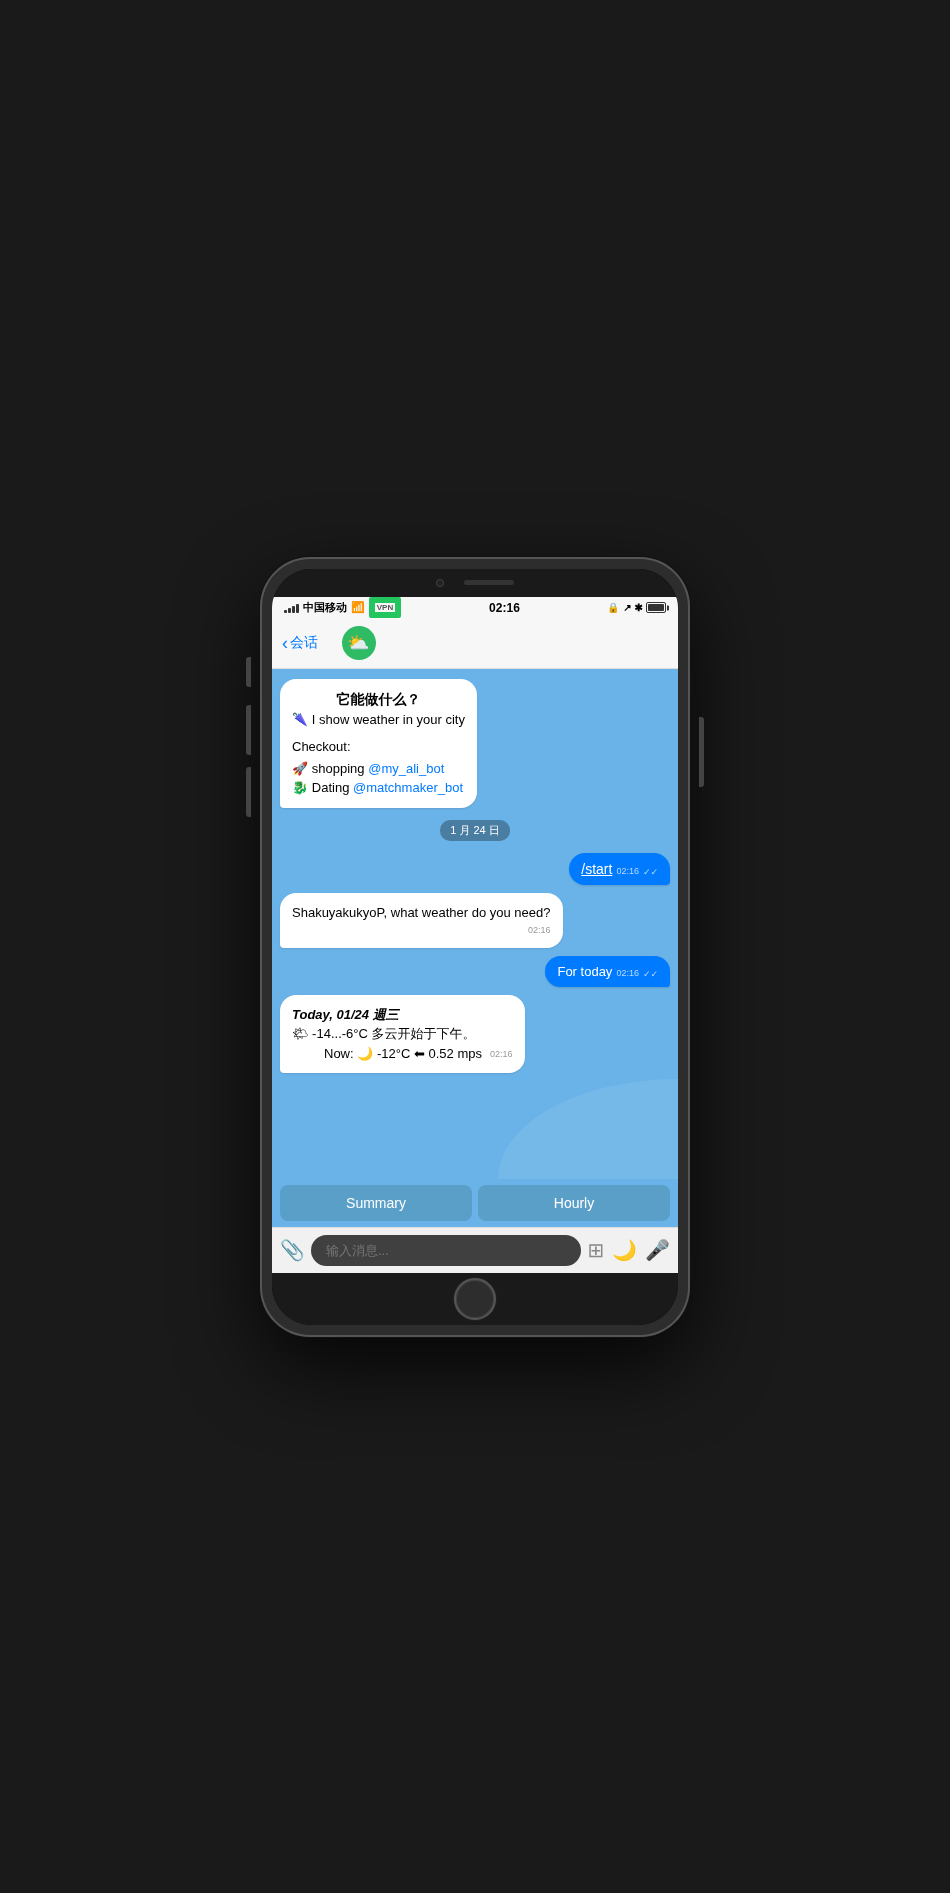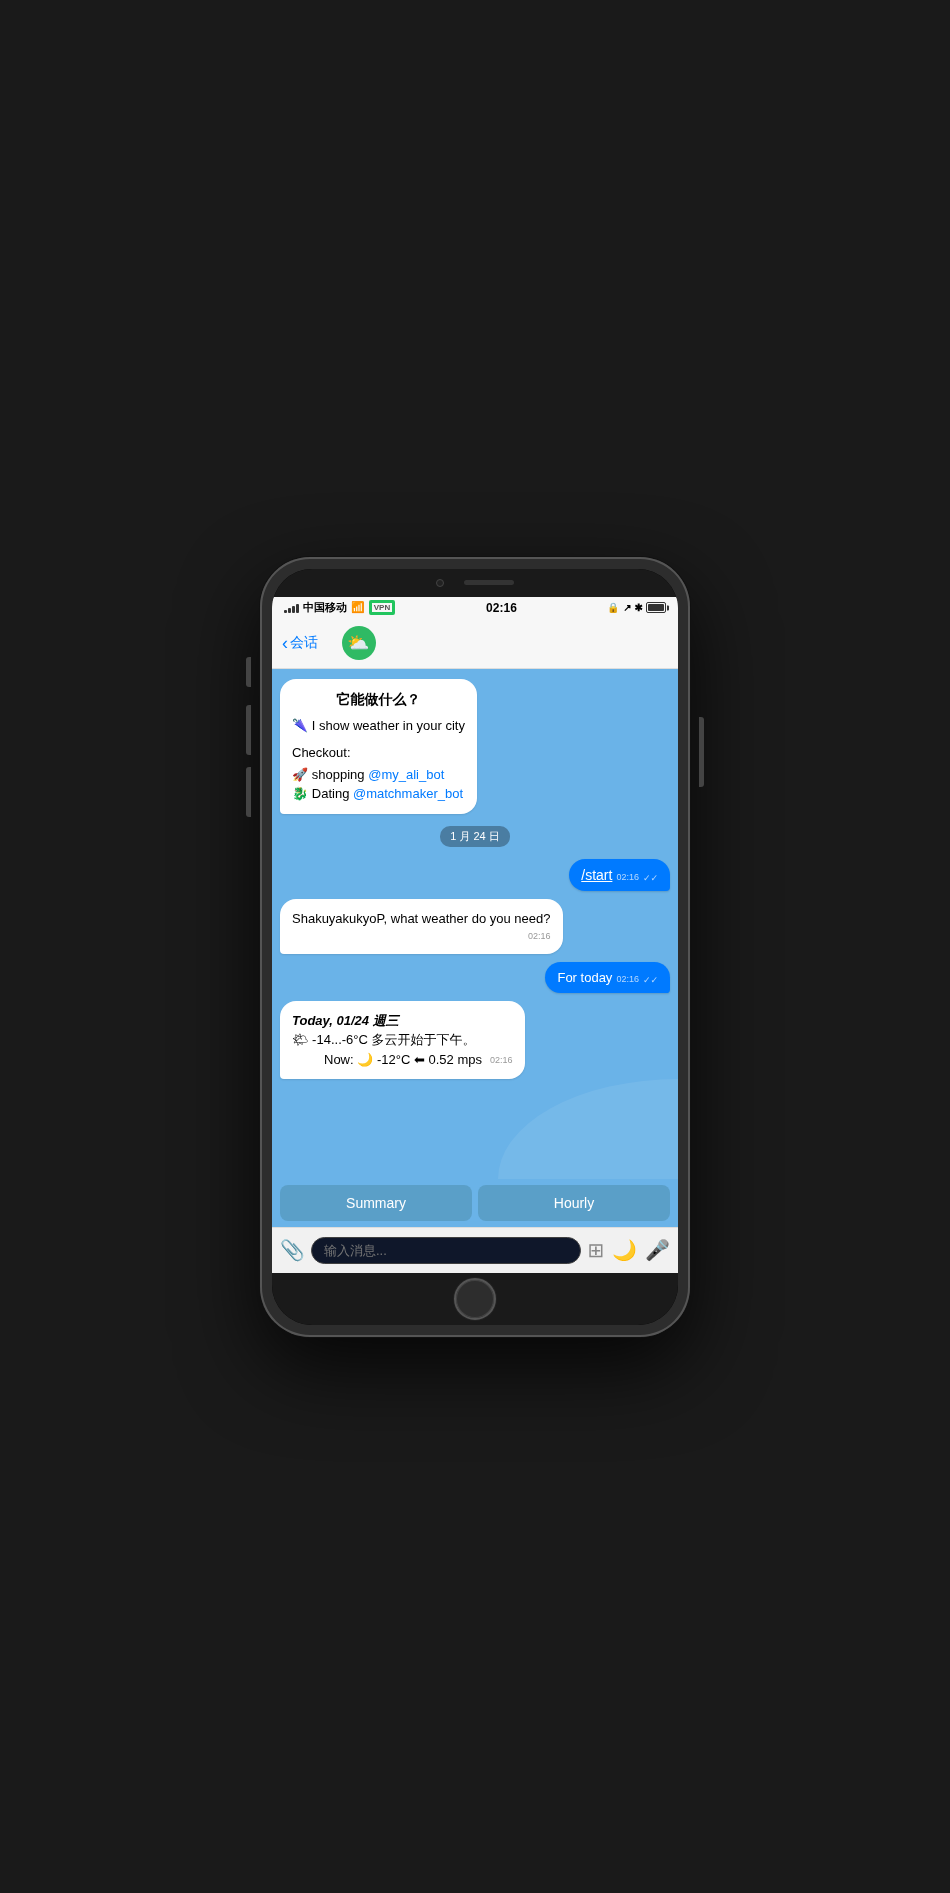--- a/index.html
+++ b/index.html
@@ -262,21 +262,20 @@
       font-size: 11px;
       padding: 3px 10px;
       border-radius: 10px;
       margin: 4px 0;
     }
 
     .bubble-title {
       text-align: center;
       font-weight: 600;
       font-size: 14px;
-      margin-bottom: 6px;
     }
 
     .link-blue {
       color: #007aff;
     }
 
     .bubble-italic {
       font-style: italic;
       font-weight: 600;
       font-size: 13px;
@@ -313,22 +312,22 @@
       gap: 6px;
       flex-shrink: 0;
       height: 46px;
     }
     .input-icon {
       font-size: 20px;
       color: #888;
     }
     .input-field {
       flex: 1;
-      background: #0f172a;
-      border: 1px solid #404040;
+      background: #404040;
+      border: 3px solid #404040;
       border-radius: 18px;
       padding: 5px 12px;
       font-size: 13px;
       color: #999;
       outline: none;
     }
     .input-right-icons {
       display: flex;
       gap: 8px;
       align-items: center;
@@ -386,21 +385,21 @@
       gap: 1px;
       height: 10px;
     }
     .signal-bar {
       width: 3px;
       background: #333;
       border-radius: 1px;
     }
 
     .vpn-badge {
-      border: 3px solid #22c55e;
+      border: 6px solid #22c55e;
       border-radius: 2px;
       padding: 0 2px;
       font-size: 8px;
       color: #555;
     }
   </style>
 </head>
 <body>
 
 <div class="phone-outer">

